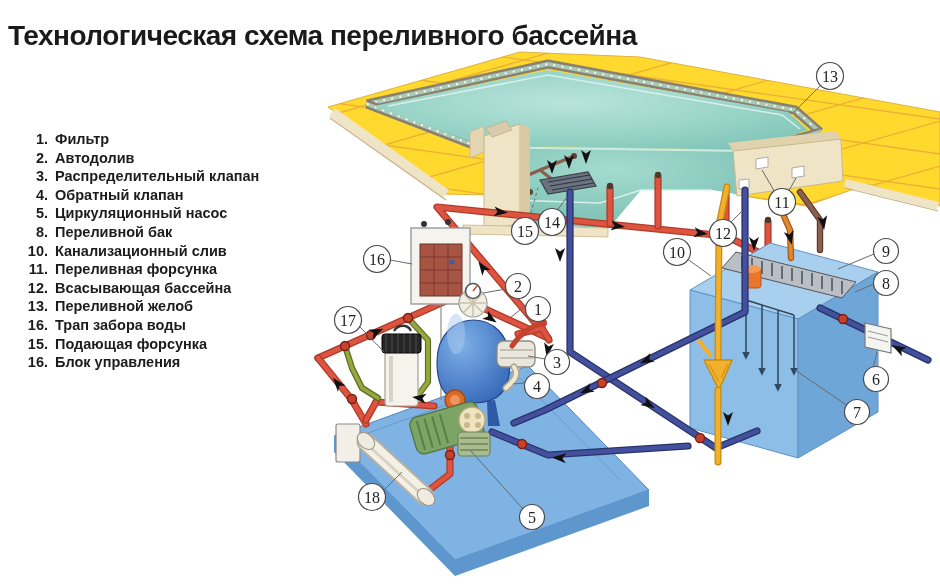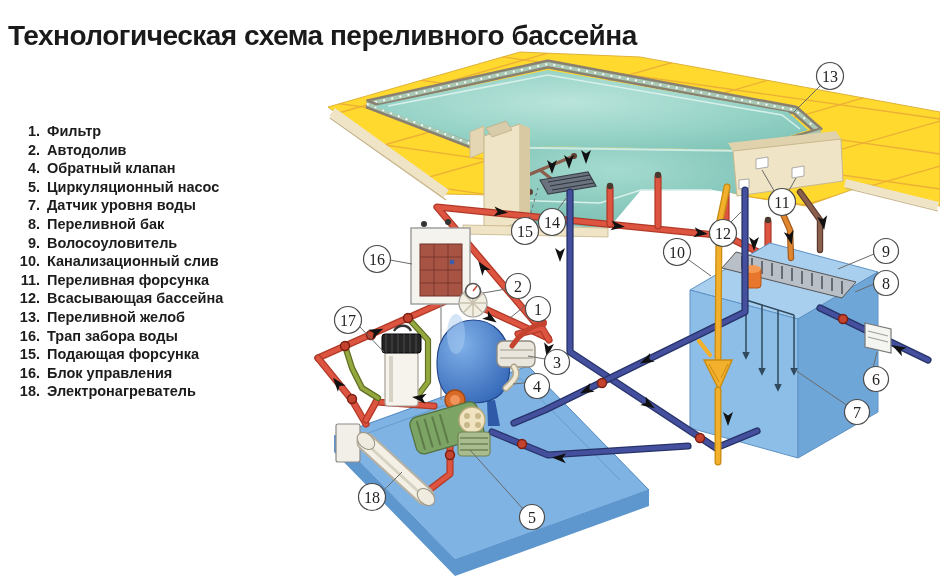--- a/index.html
+++ b/index.html
@@ -1,20 +1,20 @@
 <!DOCTYPE html>
 <html style="--deck_yellow: #FFD92E; --tile_grout: #E9A838; --water_teal: #8FCEC2; --water_light: #BCE6DD; --gutter_gray: #8A8070; --gutter_green: #A9C9B4; --wall_cream: #EFE4C6; --wall_cream_dark: #D9C9A2; --pipe_red: #DD5540; --pipe_blue: #44509E; --pipe_yellow: #F2B02D; --pipe_orange: #E0862F; --pipe_brown: #8A5F4D; --pipe_green: #93A83E; --pad_blue: #7FB3E3; --pad_blue_dark: #5E97CE; --tank_blue: #8CBEE8; --tank_blue_dark: #6FA6D8; --tank_top_blue: #A9CFEF; --pump_green: #7CA465; --equip_cream: #EFE3C0; --control_panel_red: #A85445; --arrow_black: #111111;"><head>
 <meta charset="utf-8">
 <style>
   html,body{margin:0;padding:0;background:#fff;width:940px;height:588px;overflow:hidden;
     font-family:"Liberation Sans",sans-serif;}
   .page{position:relative;width:940px;height:588px;background:#fff;}
   .title{position:absolute;top:12px;left:0;width:100%;
     font-size:28px;font-weight:bold;color:#1a1a1a;letter-spacing:-0.5px;margin:8px;}
-  .legend{position:absolute;top:122px;left:14px;margin:0;padding:0;list-style:none;
+  .legend{position:absolute;top:122px;left:14px;margin:8px;padding:0;list-style:none;
     font-size:14.5px;font-weight:bold;color:#1c1c1c;}
   .legend li{line-height:18.6px;white-space:nowrap;}
   .legend .num{display:inline-block;width:26px;text-align:right;margin-right:7px;}
   svg.diagram{position:absolute;top:0;left:0;}
   .po{stroke:#B23A28;stroke-width:7.2;fill:none;stroke-linecap:round;stroke-linejoin:round}
   .pi{stroke:var(--pipe_red);stroke-width:4.6;fill:none;stroke-linecap:round;stroke-linejoin:round}
   .bo{stroke:#273368;stroke-width:7.2;fill:none;stroke-linecap:round;stroke-linejoin:round}
   .bi{stroke:var(--pipe_blue);stroke-width:4.6;fill:none;stroke-linecap:round;stroke-linejoin:round}
   .yo{stroke:#C98C12;stroke-width:7;fill:none;stroke-linecap:round}
   .yi{stroke:var(--pipe_yellow);stroke-width:4.4;fill:none;stroke-linecap:round}
@@ -34,33 +34,31 @@
 </style>
 </head>
 <body>
 
 <div class="page">
   <h1 class="title">Технологическая схема переливного бассейна</h1>
 
   <ol class="legend">
     <li><span class="num">1.</span><span>Фильтр</span></li>
     <li><span class="num">2.</span><span>Автодолив</span></li>
+    <li><span class="num">3.</span><span>Распределительный клапан</span></li>
     <li><span class="num">4.</span><span>Обратный клапан</span></li>
     <li><span class="num">5.</span><span>Циркуляционный насос</span></li>
-    <li><span class="num">7.</span><span>Датчик уровня воды</span></li>
     <li><span class="num">8.</span><span>Переливной бак</span></li>
-    <li><span class="num">9.</span><span>Волосоуловитель</span></li>
     <li><span class="num">10.</span><span>Канализационный слив</span></li>
     <li><span class="num">11.</span><span>Переливная форсунка</span></li>
     <li><span class="num">12.</span><span>Всасывающая бассейна</span></li>
     <li><span class="num">13.</span><span>Переливной желоб</span></li>
     <li><span class="num">16.</span><span>Трап забора воды</span></li>
     <li><span class="num">15.</span><span>Подающая форсунка</span></li>
     <li><span class="num">16.</span><span>Блок управления</span></li>
-    <li><span class="num">18.</span><span>Электронагреватель</span></li>
   </ol>
 
   <svg class="diagram" width="940" height="588" viewBox="0 0 940 588">
     <defs>
       <radialGradient id="gwater" cx="45%" cy="40%" r="75%">
         <stop offset="0%" stop-color="#B9E4DB"></stop>
           <stop offset="60%" stop-color="#95D2C6"></stop>
         <stop offset="100%" stop-color="#7CC2B5"></stop>
       </radialGradient>
       <radialGradient id="gwater2" cx="50%" cy="30%" r="90%">

